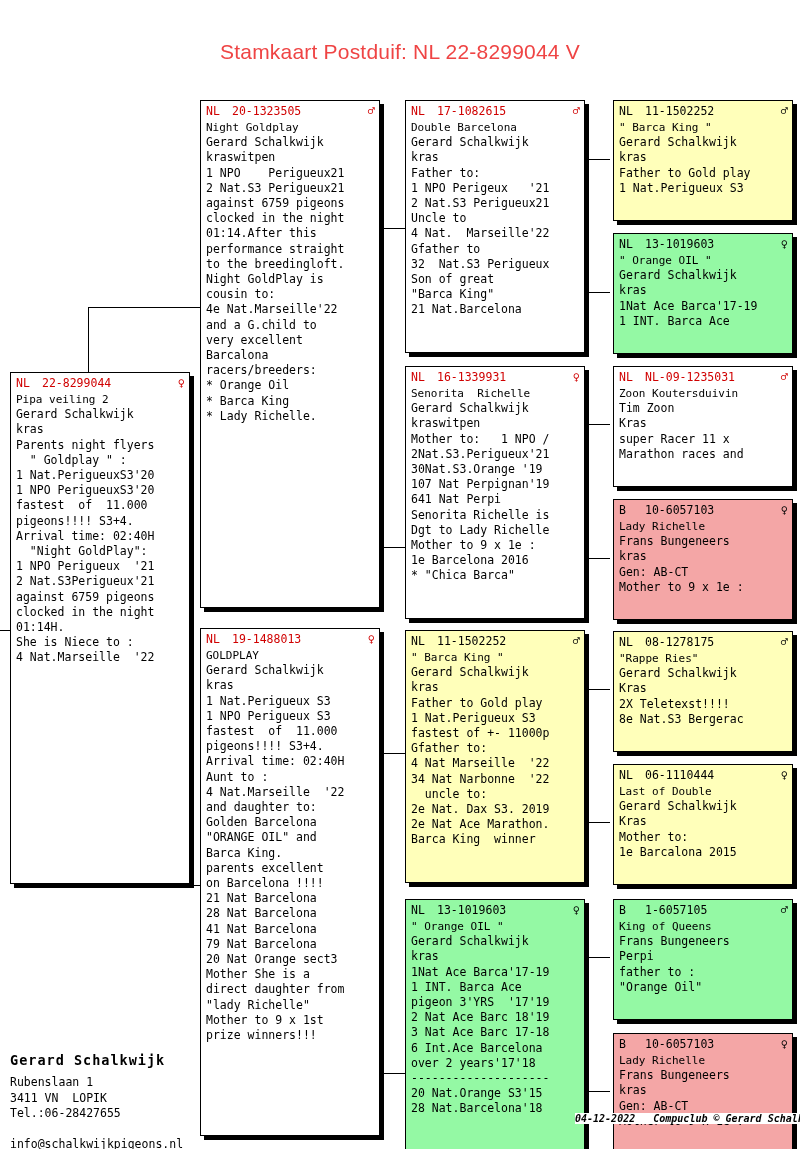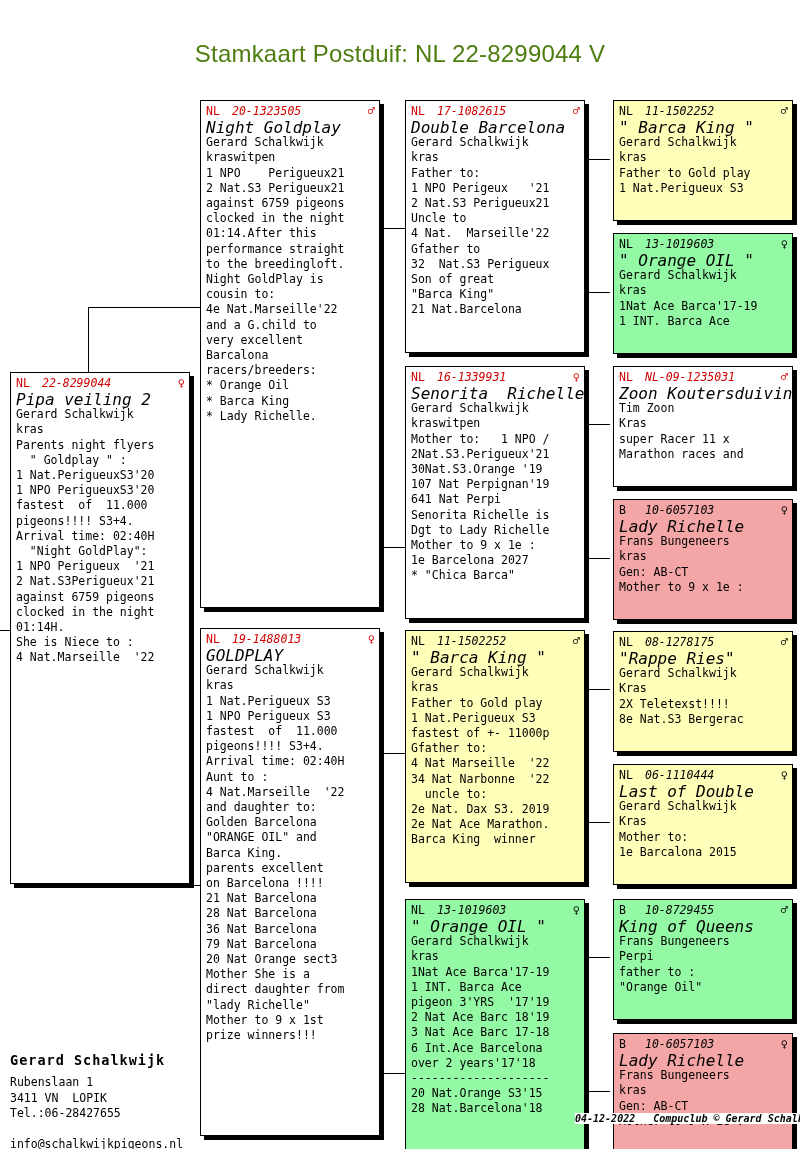--- a/index.html
+++ b/index.html
@@ -24,22 +24,22 @@
   }
 
   
   #title {
     position: absolute;
     left: 0;
     top: 40px;
     width: 800px;
     text-align: center;
     font-family: "Liberation Sans", sans-serif;
-    font-size: 24px;
-    color: #4d7c0f;
+    font-size: 21px;
+    color: #ef4444;
     letter-spacing: 0.2px;
   }
 
   
   #wires {
     position: absolute;
     left: 0; top: 0;
     width: 800px; height: 1149px;
   }
   #wires div {
@@ -60,28 +60,27 @@
   .card .hdr {
     display: flex;
     align-items: flex-end;
     color: #d00000;
     font-size: 11.5px;
     line-height: 14px;
     white-space: pre;
     margin-bottom: 2px;
   }
   .card .hdr .ctry { min-width: 26px; }
-  .card .hdr .ring { flex: 1 1 auto; font-style: italic; }
+  .card .hdr .ring { flex: 1 1 auto; }
   .card .hdr .sex  { font-size: 12px; padding-left: 2px; }
 
   .card.dark .hdr { color: #000; }
 
   .card .nm {
-    font-style: italic;
-    font-size: 16px;
+    font-size: 11px;
     line-height: 15.2px;
     white-space: pre;
   }
   .card .ln {
     font-size: 11.5px;
     line-height: 15.2px;
     white-space: pre;
   }
 
   
@@ -243,21 +242,21 @@
         <div class="ln">Aunt to :</div>
         <div class="ln">4 Nat.Marseille  '22</div>
         <div class="ln">and daughter to:</div>
         <div class="ln">Golden Barcelona</div>
         <div class="ln">"ORANGE OIL" and</div>
         <div class="ln">Barca King.</div>
         <div class="ln">parents excellent</div>
         <div class="ln">on Barcelona !!!!</div>
         <div class="ln">21 Nat Barcelona</div>
         <div class="ln">28 Nat Barcelona</div>
-        <div class="ln">36 Nat Barcelona</div>
+        <div class="ln">41 Nat Barcelona</div>
         <div class="ln">79 Nat Barcelona</div>
         <div class="ln">20 Nat Orange sect3</div>
         <div class="ln">Mother She is a</div>
         <div class="ln">direct daughter from</div>
         <div class="ln">"lady Richelle"</div>
         <div class="ln">Mother to 9 x 1st</div>
         <div class="ln">prize winners!!!</div>
       </div>
   </div>
 
@@ -295,21 +294,21 @@
         <div class="ln">Gerard Schalkwijk</div>
         <div class="ln">kraswitpen</div>
         <div class="ln">Mother to:   1 NPO /</div>
         <div class="ln">2Nat.S3.Perigueux'21</div>
         <div class="ln">30Nat.S3.Orange '19</div>
         <div class="ln">107 Nat Perpignan'19</div>
         <div class="ln">641 Nat Perpi</div>
         <div class="ln">Senorita Richelle is</div>
         <div class="ln">Dgt to Lady Richelle</div>
         <div class="ln">Mother to 9 x 1e :</div>
-        <div class="ln">1e Barcelona 2027</div>
+        <div class="ln">1e Barcelona 2016</div>
         <div class="ln">* "Chica Barca"</div>
       </div>
   </div>
 
   <div class="card c-yellow dark" style="left:405px; top:630px; width:180px; height:253px;">
     <div class="hdr">
       <span class="ctry">NL</span>
       <span class="ring">11-1502252</span>
       <span class="sex">♂</span>
     </div>
@@ -439,21 +438,21 @@
         <div class="ln">Gerard Schalkwijk</div>
         <div class="ln">Kras</div>
         <div class="ln">Mother to:</div>
         <div class="ln">1e Barcalona 2015</div>
       </div>
   </div>
 
   <div class="card c-green dark" style="left:613px; top:899px; width:180px; height:121px;">
     <div class="hdr">
       <span class="ctry">B</span>
-      <span class="ring">10-8729455</span>
+      <span class="ring">1-6057105</span>
       <span class="sex">♂</span>
     </div>
     <div class="nm">King of Queens</div>
     <div class="body">
         <div class="ln">Frans Bungeneers</div>
         <div class="ln">Perpi</div>
         <div class="ln">father to :</div>
         <div class="ln">"Orange Oil"</div>
       </div>
   </div>

